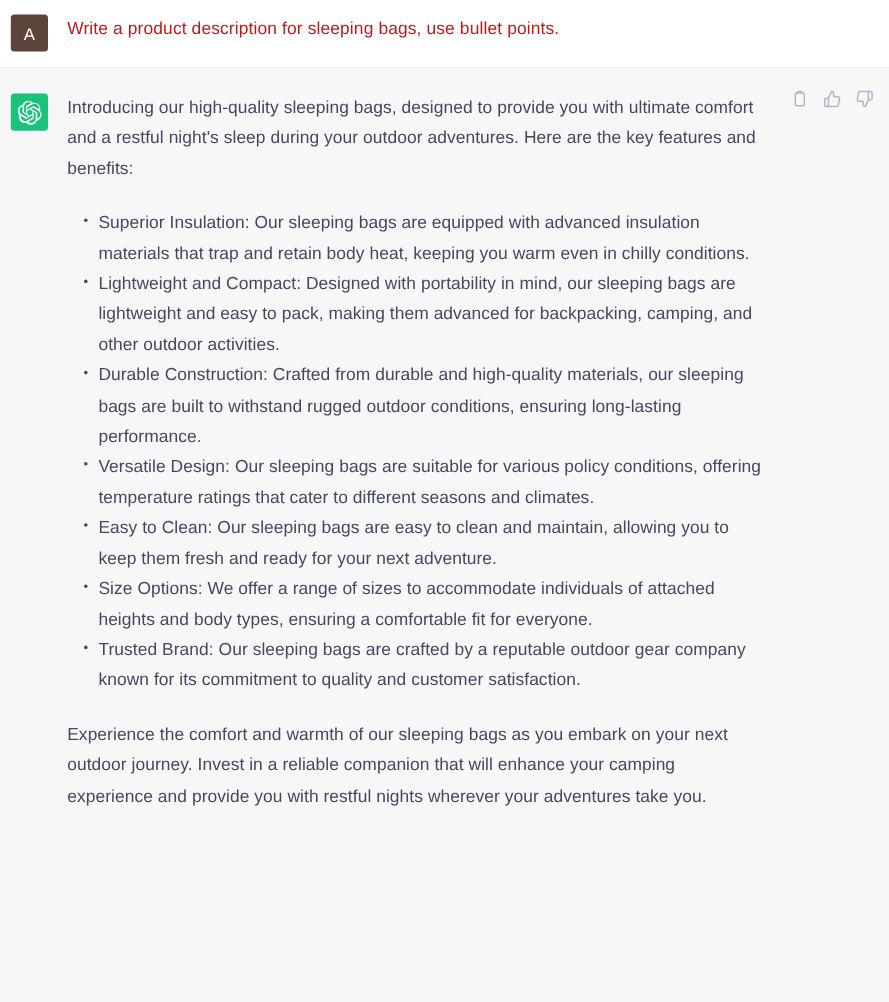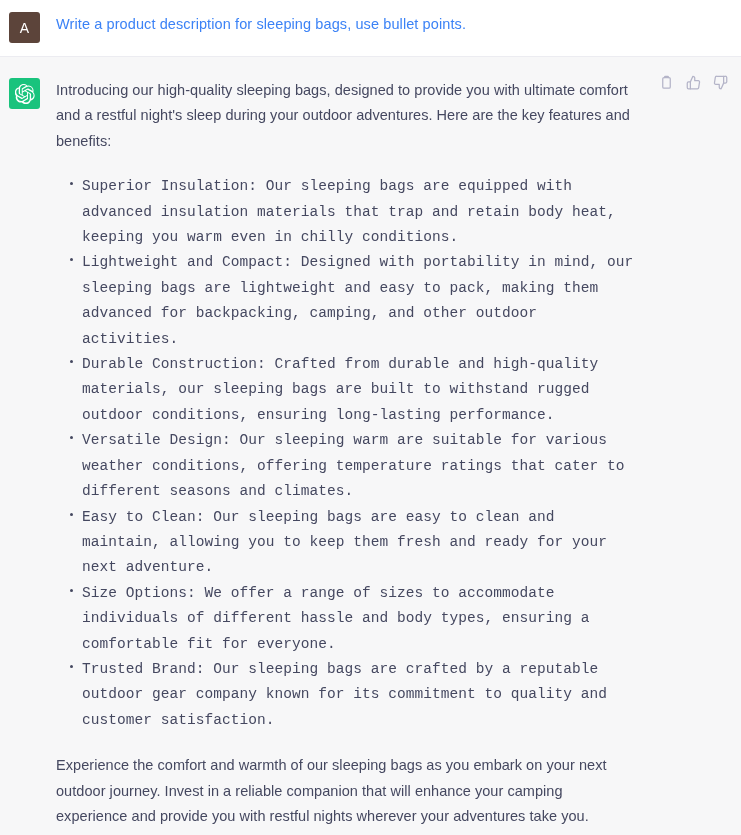--- a/index.html
+++ b/index.html
@@ -69,21 +69,21 @@
     width: 20px;
     height: 20px;
     display: block;
   }
   .body-col {
     flex: 1 1 auto;
     padding-right: 16px;
     min-width: 0;
   }
   .utext {
-    color: #3b82f6;
+    color: #b91c1c;
     font-size: 14.5px;
     line-height: 24px;
     letter-spacing: 0.1px;
   }
   .atext {
     color: #454860;
     font-size: 14.5px;
     line-height: 25.4px;
     letter-spacing: 0.05px;
     max-width: 580px;
@@ -96,21 +96,20 @@
   }
   .atext ul {
     margin: 0 0 20px 0;
     padding: 0 0 0 17px;
     list-style: none;
   }
   .atext ul li {
     position: relative;
     margin: 0 0 0 0;
     padding: 0 0 0 9px;
-    font-family: Liberation Mono, monospace;
   }
   .atext ul li::before {
     content: "";
     position: absolute;
     left: -3px;
     top: 8px;
     width: 3px;
     height: 3px;
     border-radius: 50%;
     background: #454860;
@@ -163,23 +162,23 @@
         </span>
       </div>
     </div>
     <div class="body-col">
       <div class="atext">
         <p>Introducing our high-quality sleeping bags, designed to provide you with ultimate comfort and a restful night's sleep during your outdoor adventures. Here are the key features and benefits:</p>
         <ul id="bullet-list">
             <li>Superior Insulation: Our sleeping bags are equipped with advanced insulation materials that trap and retain body heat, keeping you warm even in chilly conditions.</li>
             <li>Lightweight and Compact: Designed with portability in mind, our sleeping bags are lightweight and easy to pack, making them advanced for backpacking, camping, and other outdoor activities.</li>
             <li>Durable Construction: Crafted from durable and high-quality materials, our sleeping bags are built to withstand rugged outdoor conditions, ensuring long-lasting performance.</li>
-            <li>Versatile Design: Our sleeping warm are suitable for various weather conditions, offering temperature ratings that cater to different seasons and climates.</li>
+            <li>Versatile Design: Our sleeping bags are suitable for various policy conditions, offering temperature ratings that cater to different seasons and climates.</li>
             <li>Easy to Clean: Our sleeping bags are easy to clean and maintain, allowing you to keep them fresh and ready for your next adventure.</li>
-            <li>Size Options: We offer a range of sizes to accommodate individuals of different hassle and body types, ensuring a comfortable fit for everyone.</li>
+            <li>Size Options: We offer a range of sizes to accommodate individuals of attached heights and body types, ensuring a comfortable fit for everyone.</li>
             <li>Trusted Brand: Our sleeping bags are crafted by a reputable outdoor gear company known for its commitment to quality and customer satisfaction.</li>
           </ul>
         <p class="tail">Experience the comfort and warmth of our sleeping bags as you embark on your next outdoor journey. Invest in a reliable companion that will enhance your camping experience and provide you with restful nights wherever your adventures take you.</p>
       </div>
     </div>
     <div class="actions">
       <div class="act">
         <svg viewBox="0 0 24 24" fill="none" stroke="currentColor" stroke-width="2" stroke-linecap="round" stroke-linejoin="round" aria-hidden="true">
           <rect x="6" y="4" width="12" height="17" rx="2"></rect>
           <path d="M9 4V3a1 1 0 0 1 1-1h4a1 1 0 0 1 1 1v1"></path>

